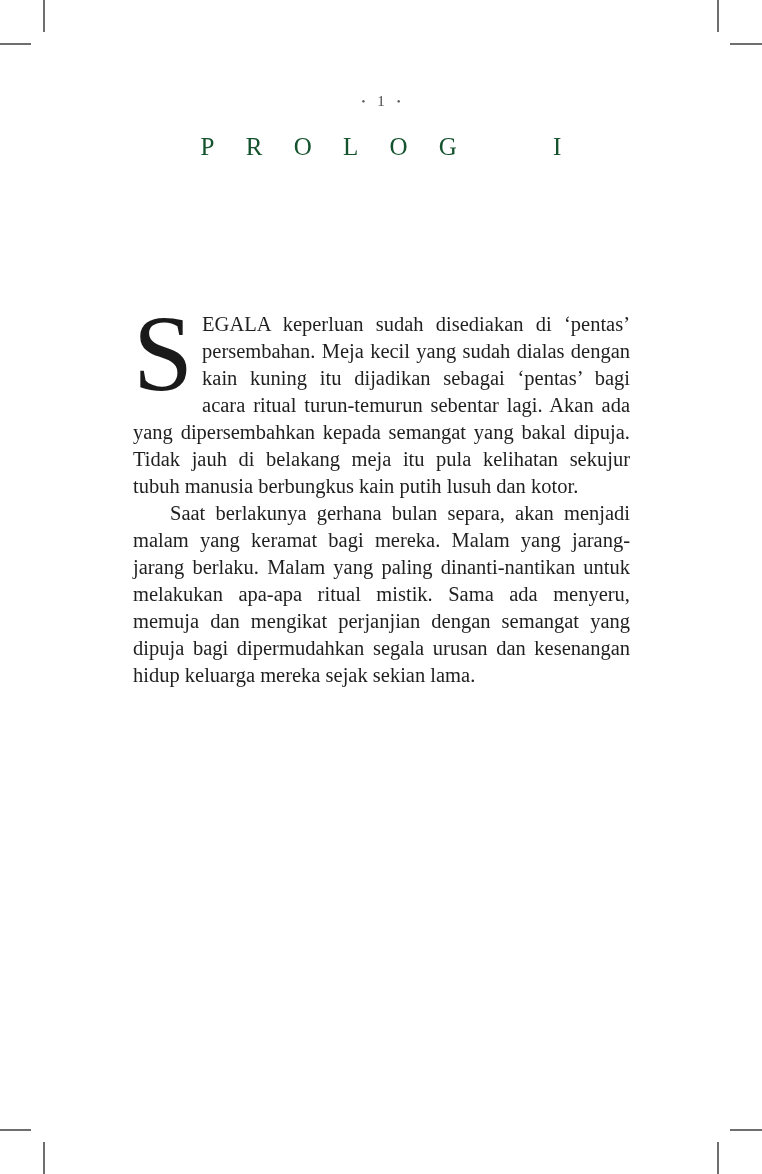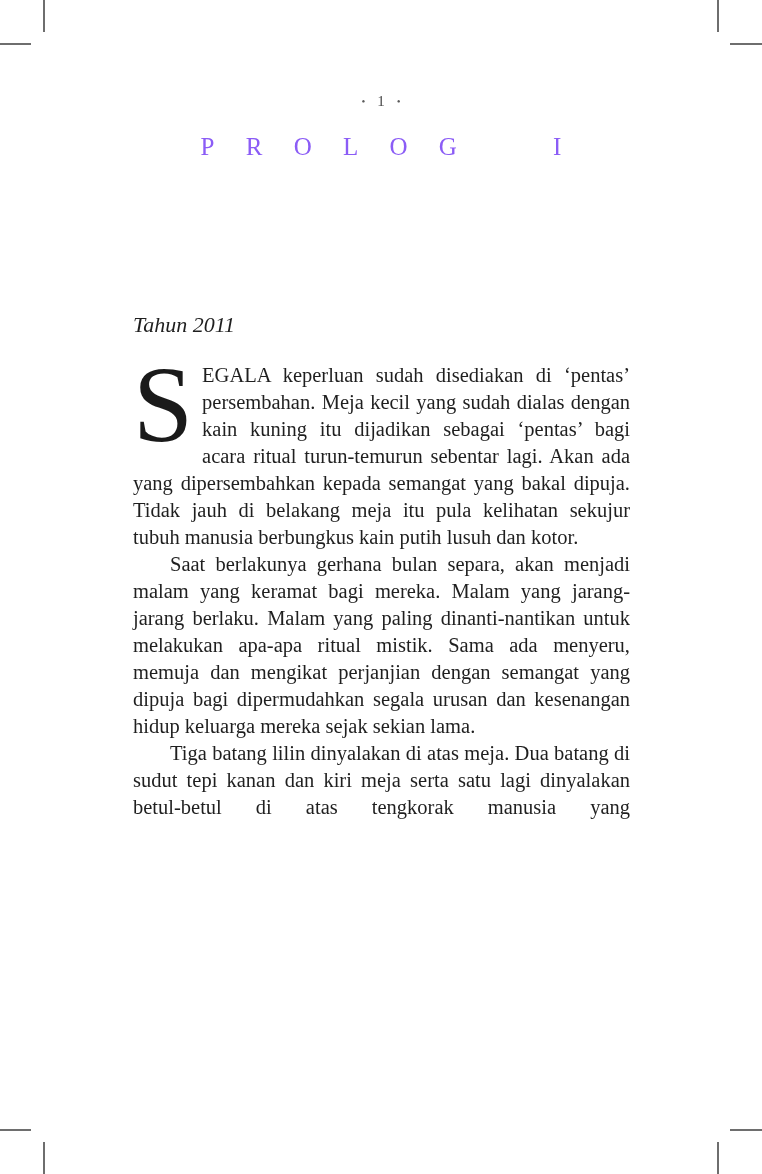--- a/index.html
+++ b/index.html
@@ -57,21 +57,21 @@
     position: absolute;
     top: 133px;
     left: 0;
     width: 762px;
     margin: 0;
     text-align: center;
     font-size: 25px;
     font-weight: normal;
     letter-spacing: 1.25em;
     word-spacing: 1.1em;
-    color: #8b5cf6;
+    color: #14532d;
     text-indent: 1.25em; 
     white-space: nowrap;
   }
 
   
   .textblock {
     position: absolute;
     left: 133px;
     top: 311px;
     width: 497px;
@@ -120,21 +120,19 @@
 
   <div class="folio">
     <span class="dot">•</span>
     <span class="num">1</span>
     <span class="dot">•</span>
   </div>
 
   <h1 class="chapter-title">PROLOG I</h1>
 
   <div class="textblock">
-    <p class="dateline">Tahun 2011</p>
     <div id="para-container">
         <p class="para"><span class="dropcap">S</span><span class="lead-bold">EGALA</span> keperluan sudah disediakan di ‘pentas’ persembahan. Meja kecil yang sudah dialas dengan kain kuning itu dijadikan sebagai ‘pentas’ bagi acara ritual turun-temurun sebentar lagi. Akan ada yang dipersembahkan kepada semangat yang bakal dipuja. Tidak jauh di belakang meja itu pula kelihatan sekujur tubuh manusia berbungkus kain putih lusuh dan kotor.</p>
         <p class="para indent">Saat berlakunya gerhana bulan separa, akan menjadi malam yang keramat bagi mereka. Malam yang jarang-jarang berlaku. Malam yang paling dinanti-nantikan untuk melakukan apa-apa ritual mistik. Sama ada menyeru, memuja dan mengikat perjanjian dengan semangat yang dipuja bagi dipermudahkan segala urusan dan kesenangan hidup keluarga mereka sejak sekian lama.</p>
-        <p class="para indent justify-last">Tiga batang lilin dinyalakan di atas meja. Dua batang di sudut tepi kanan dan kiri meja serta satu lagi dinyalakan betul-betul di atas tengkorak manusia yang</p>
       </div>
   </div>
 
 </div>
 
 </body></html>

